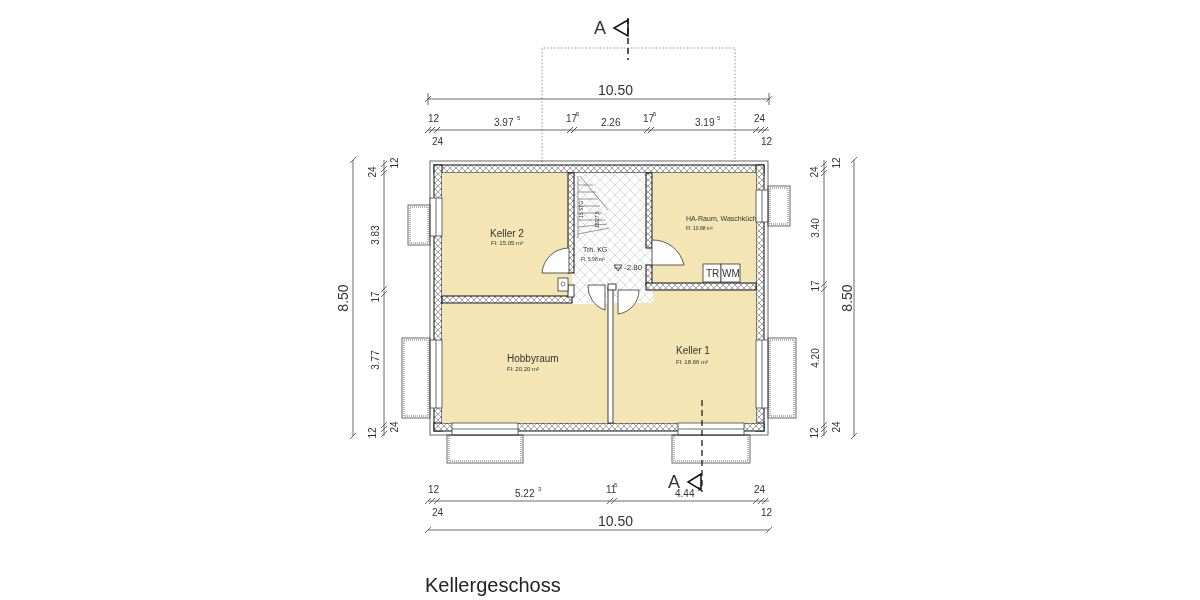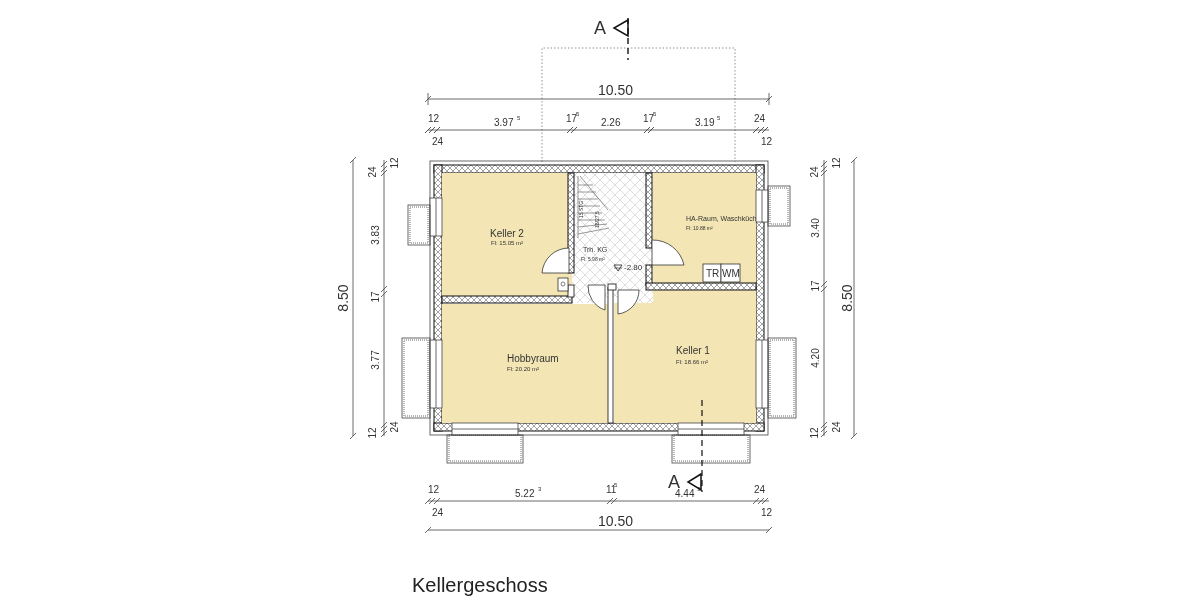--- a/index.html
+++ b/index.html
@@ -1,20 +1,20 @@
 <!DOCTYPE html>
 <html><head>
 <meta charset="utf-8">
 <style>
   html, body { margin:0; padding:0; background:#ffffff; }
   body { width:1200px; height:600px; position:relative; overflow:hidden; font-family:"Liberation Sans", sans-serif; color:#222; }
   svg { position:absolute; left:0; top:0; }
   .dimtxt { font-family:"Liberation Sans", sans-serif; fill:#333; }
   .roomtxt { font-family:"Liberation Sans", sans-serif; fill:#333; }
-  .title { position:absolute; left:412px; top:574px; font-size:20px; color:#222; font-family:"Liberation Sans", sans-serif; letter-spacing:0px; }
+  .title { position:absolute; left:425px; top:574px; font-size:20px; color:#222; font-family:"Liberation Sans", sans-serif; letter-spacing:0px; }
 </style>
 </head>
 <body>
 
 <svg width="1200" height="600" viewBox="0 0 1200 600">
   <defs>
     <pattern id="hatch" width="6" height="6" patternUnits="userSpaceOnUse">
       <rect width="6" height="6" fill="#ffffff"></rect>
       <path d="M0,0 L6,6 M6,0 L0,6" stroke="#666" stroke-width="0.6"></path>
     </pattern>

